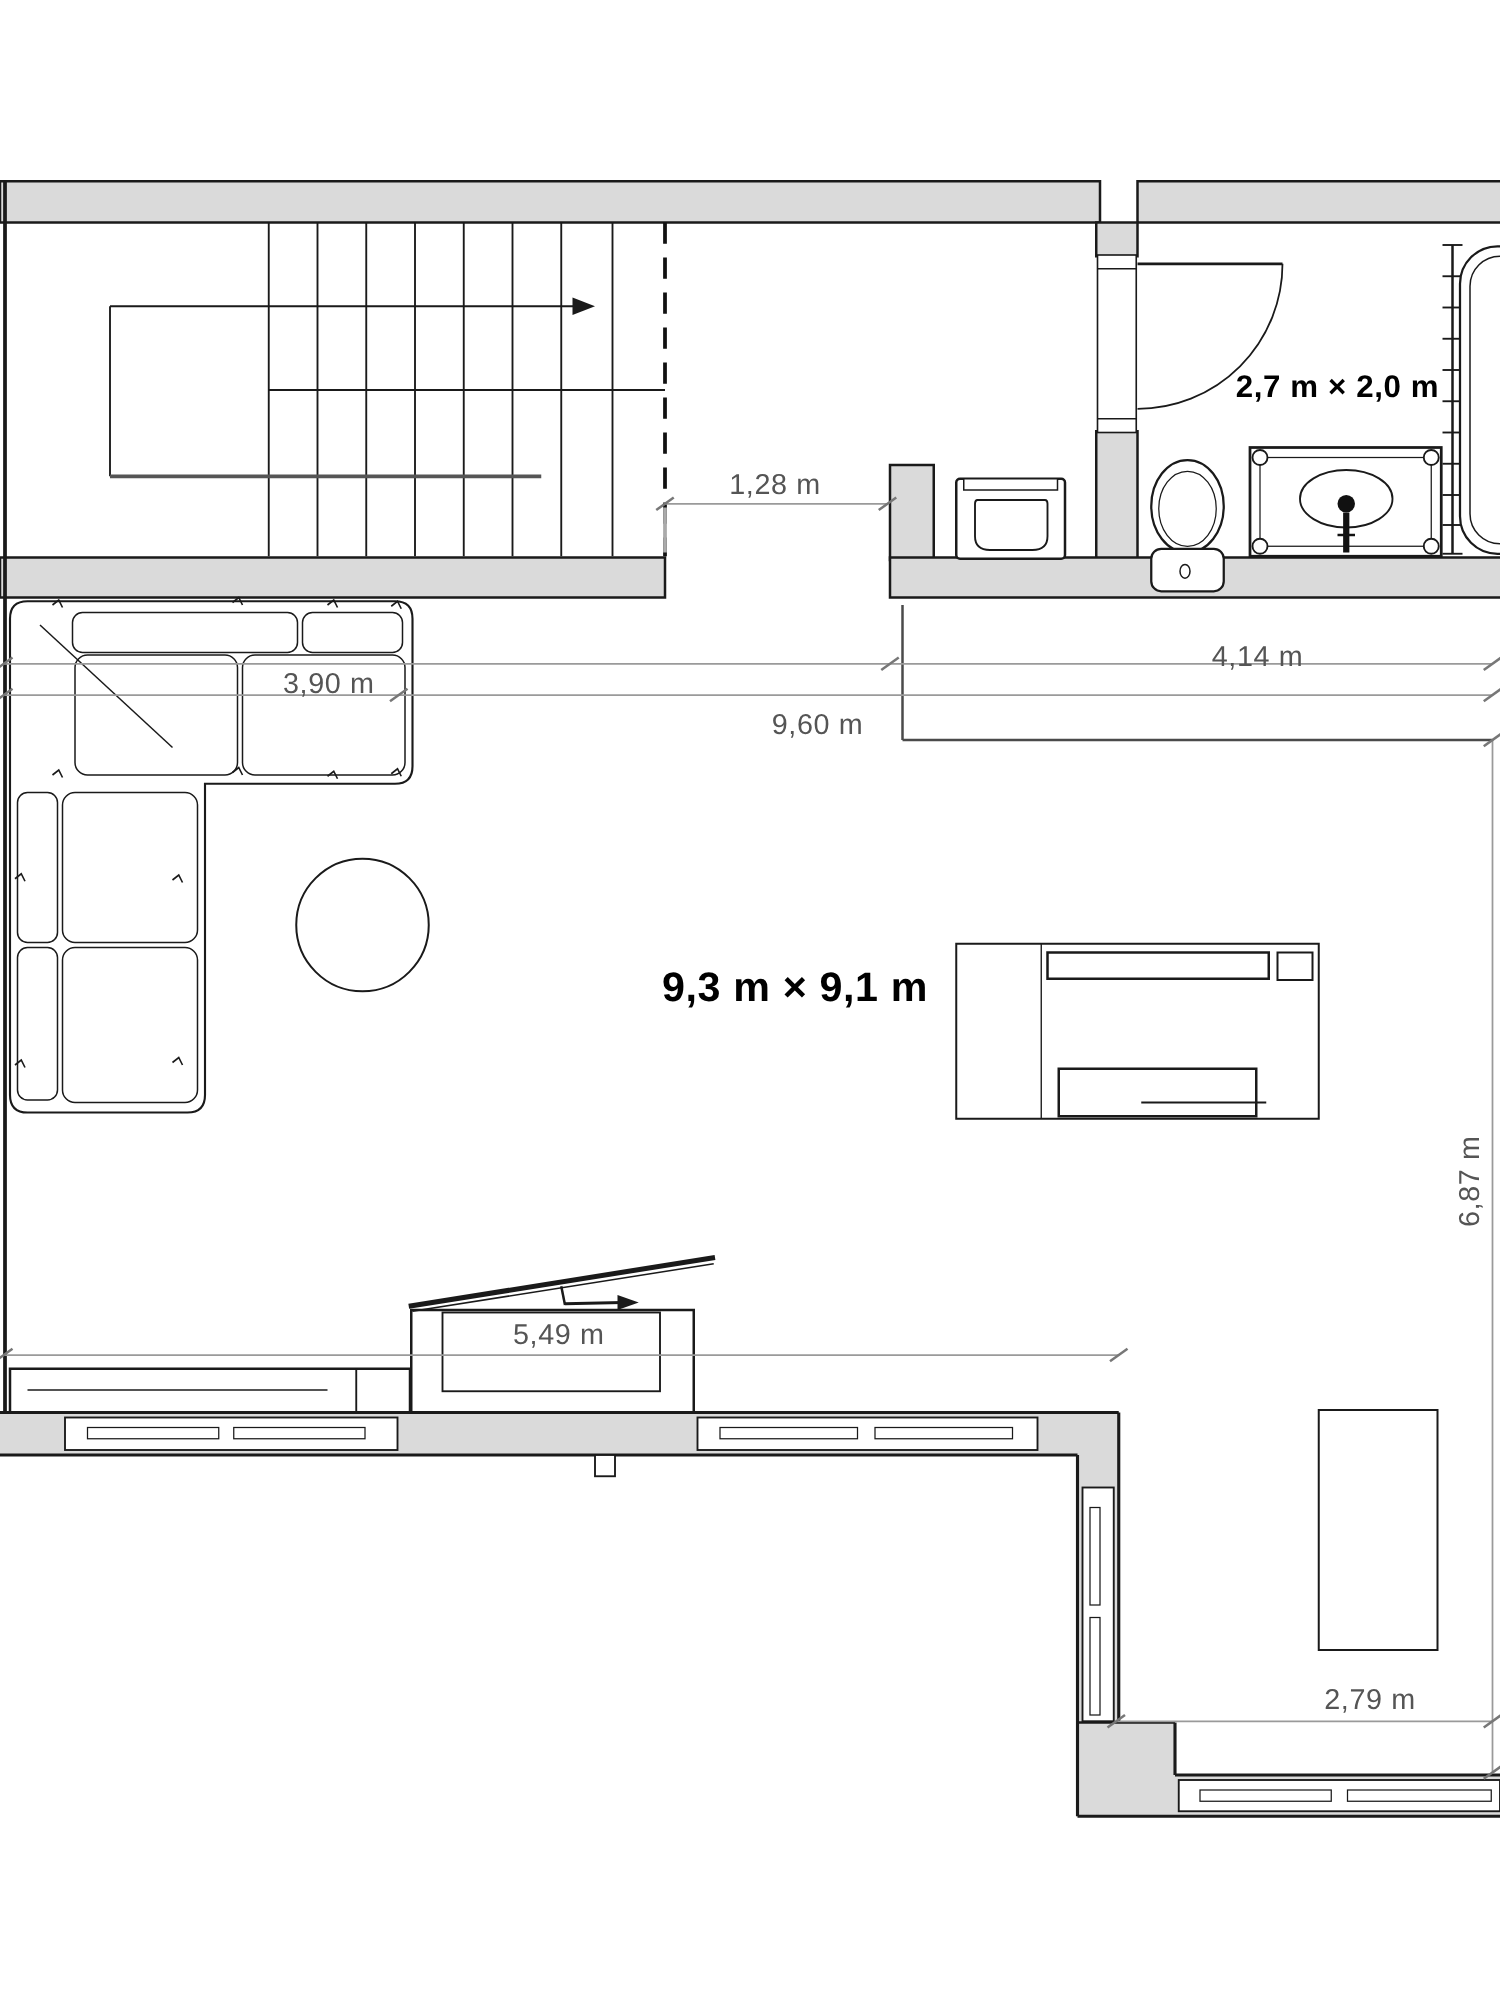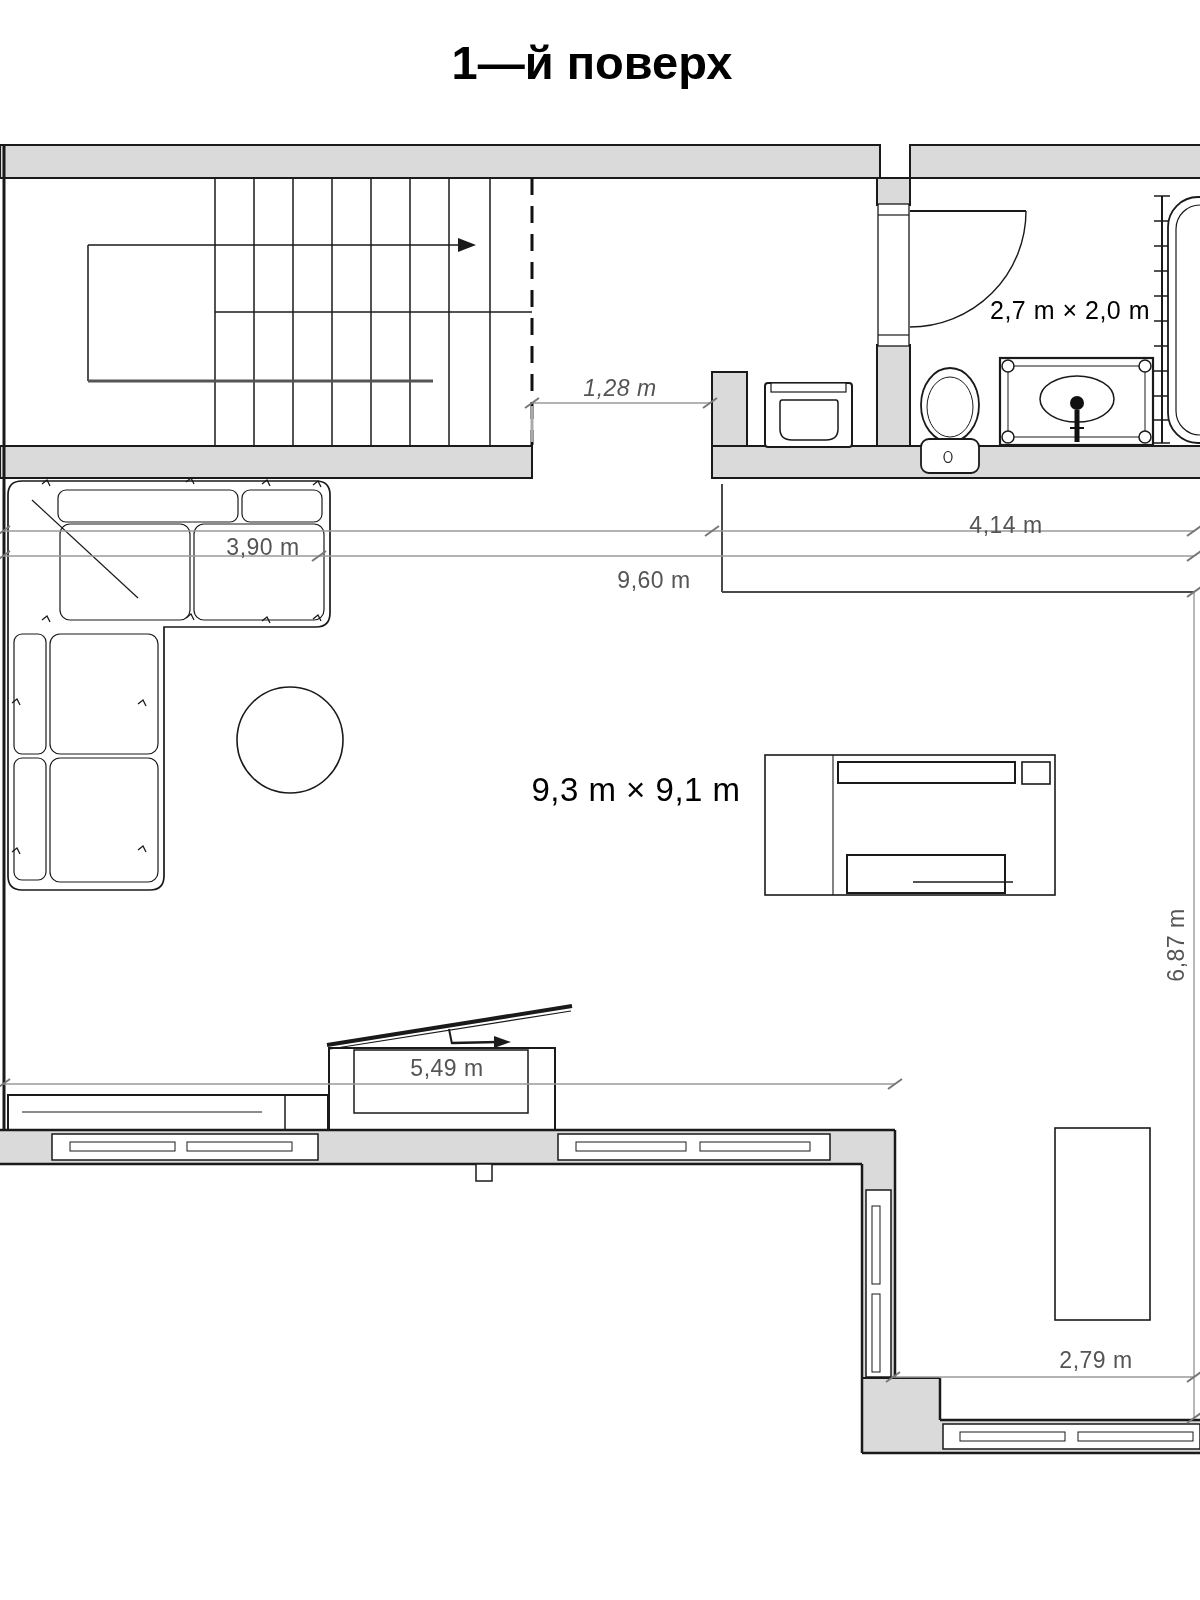--- a/index.html
+++ b/index.html
@@ -5,42 +5,41 @@
   html,body{margin:0;padding:0;background:#ffffff;}
   #canvas{
     position:relative;width:1200px;height:1600px;background:#ffffff;overflow:hidden;
     font-family:"Liberation Sans","DejaVu Sans",sans-serif;
   }
   #plan-svg{position:absolute;left:0;top:0;}
   .lbl{
     position:absolute;transform:translate(-50%,-50%);
     font-size:23px;color:#555;white-space:nowrap;letter-spacing:0.5px;
   }
-  .lbl.dark{color:#000;font-weight:normal;}
+  .lbl.dark{color:#000;font-weight:bold;}
   .lbl.rot{transform:translate(-50%,-50%) rotate(-90deg);}
   #page-title{
     position:absolute;left:592px;top:62px;transform:translate(-50%,-50%);
     font-size:47px;font-weight:bold;color:#000;white-space:nowrap;
   }
   .bath-label{left:1070px;top:310px;font-size:25px;}
   .living-label{left:636px;top:790px;font-size:33px;}
-  .pos-d128{left:620px;top:388px;font-style:italic;}
+  .pos-d128{left:620px;top:388px;}
   .pos-d390{left:263px;top:547px;text-align:center;}
   .pos-d960{left:654px;top:540px;margin-top:40px;}
   .pos-d414{left:1006px;top:510px;margin-top:15px;}
   .pos-d687{left:1176px;top:945px;}
   .pos-d655{left:447px;top:1068px;}
   .pos-d279{left:1085px;top:1360px;margin-left:11px;}
 </style>
 </head>
 <body>
 
 <div id="canvas">
 
-  <div id="page-title">1—й поверх</div>
 
   <svg id="plan-svg" width="1200" height="1600" viewBox="0 0 1200 1600">
 
     <g fill="#dadada" stroke="#1a1a1a" stroke-width="2">
       <rect x="0" y="145" width="880" height="33"></rect>
       <rect x="910" y="145" width="292" height="33"></rect>
       <rect x="877" y="178" width="33" height="27"></rect>
       <rect x="877" y="345" width="33" height="103"></rect>
       <rect x="0" y="446" width="532" height="32"></rect>
       <rect x="712" y="372" width="35" height="76"></rect>

